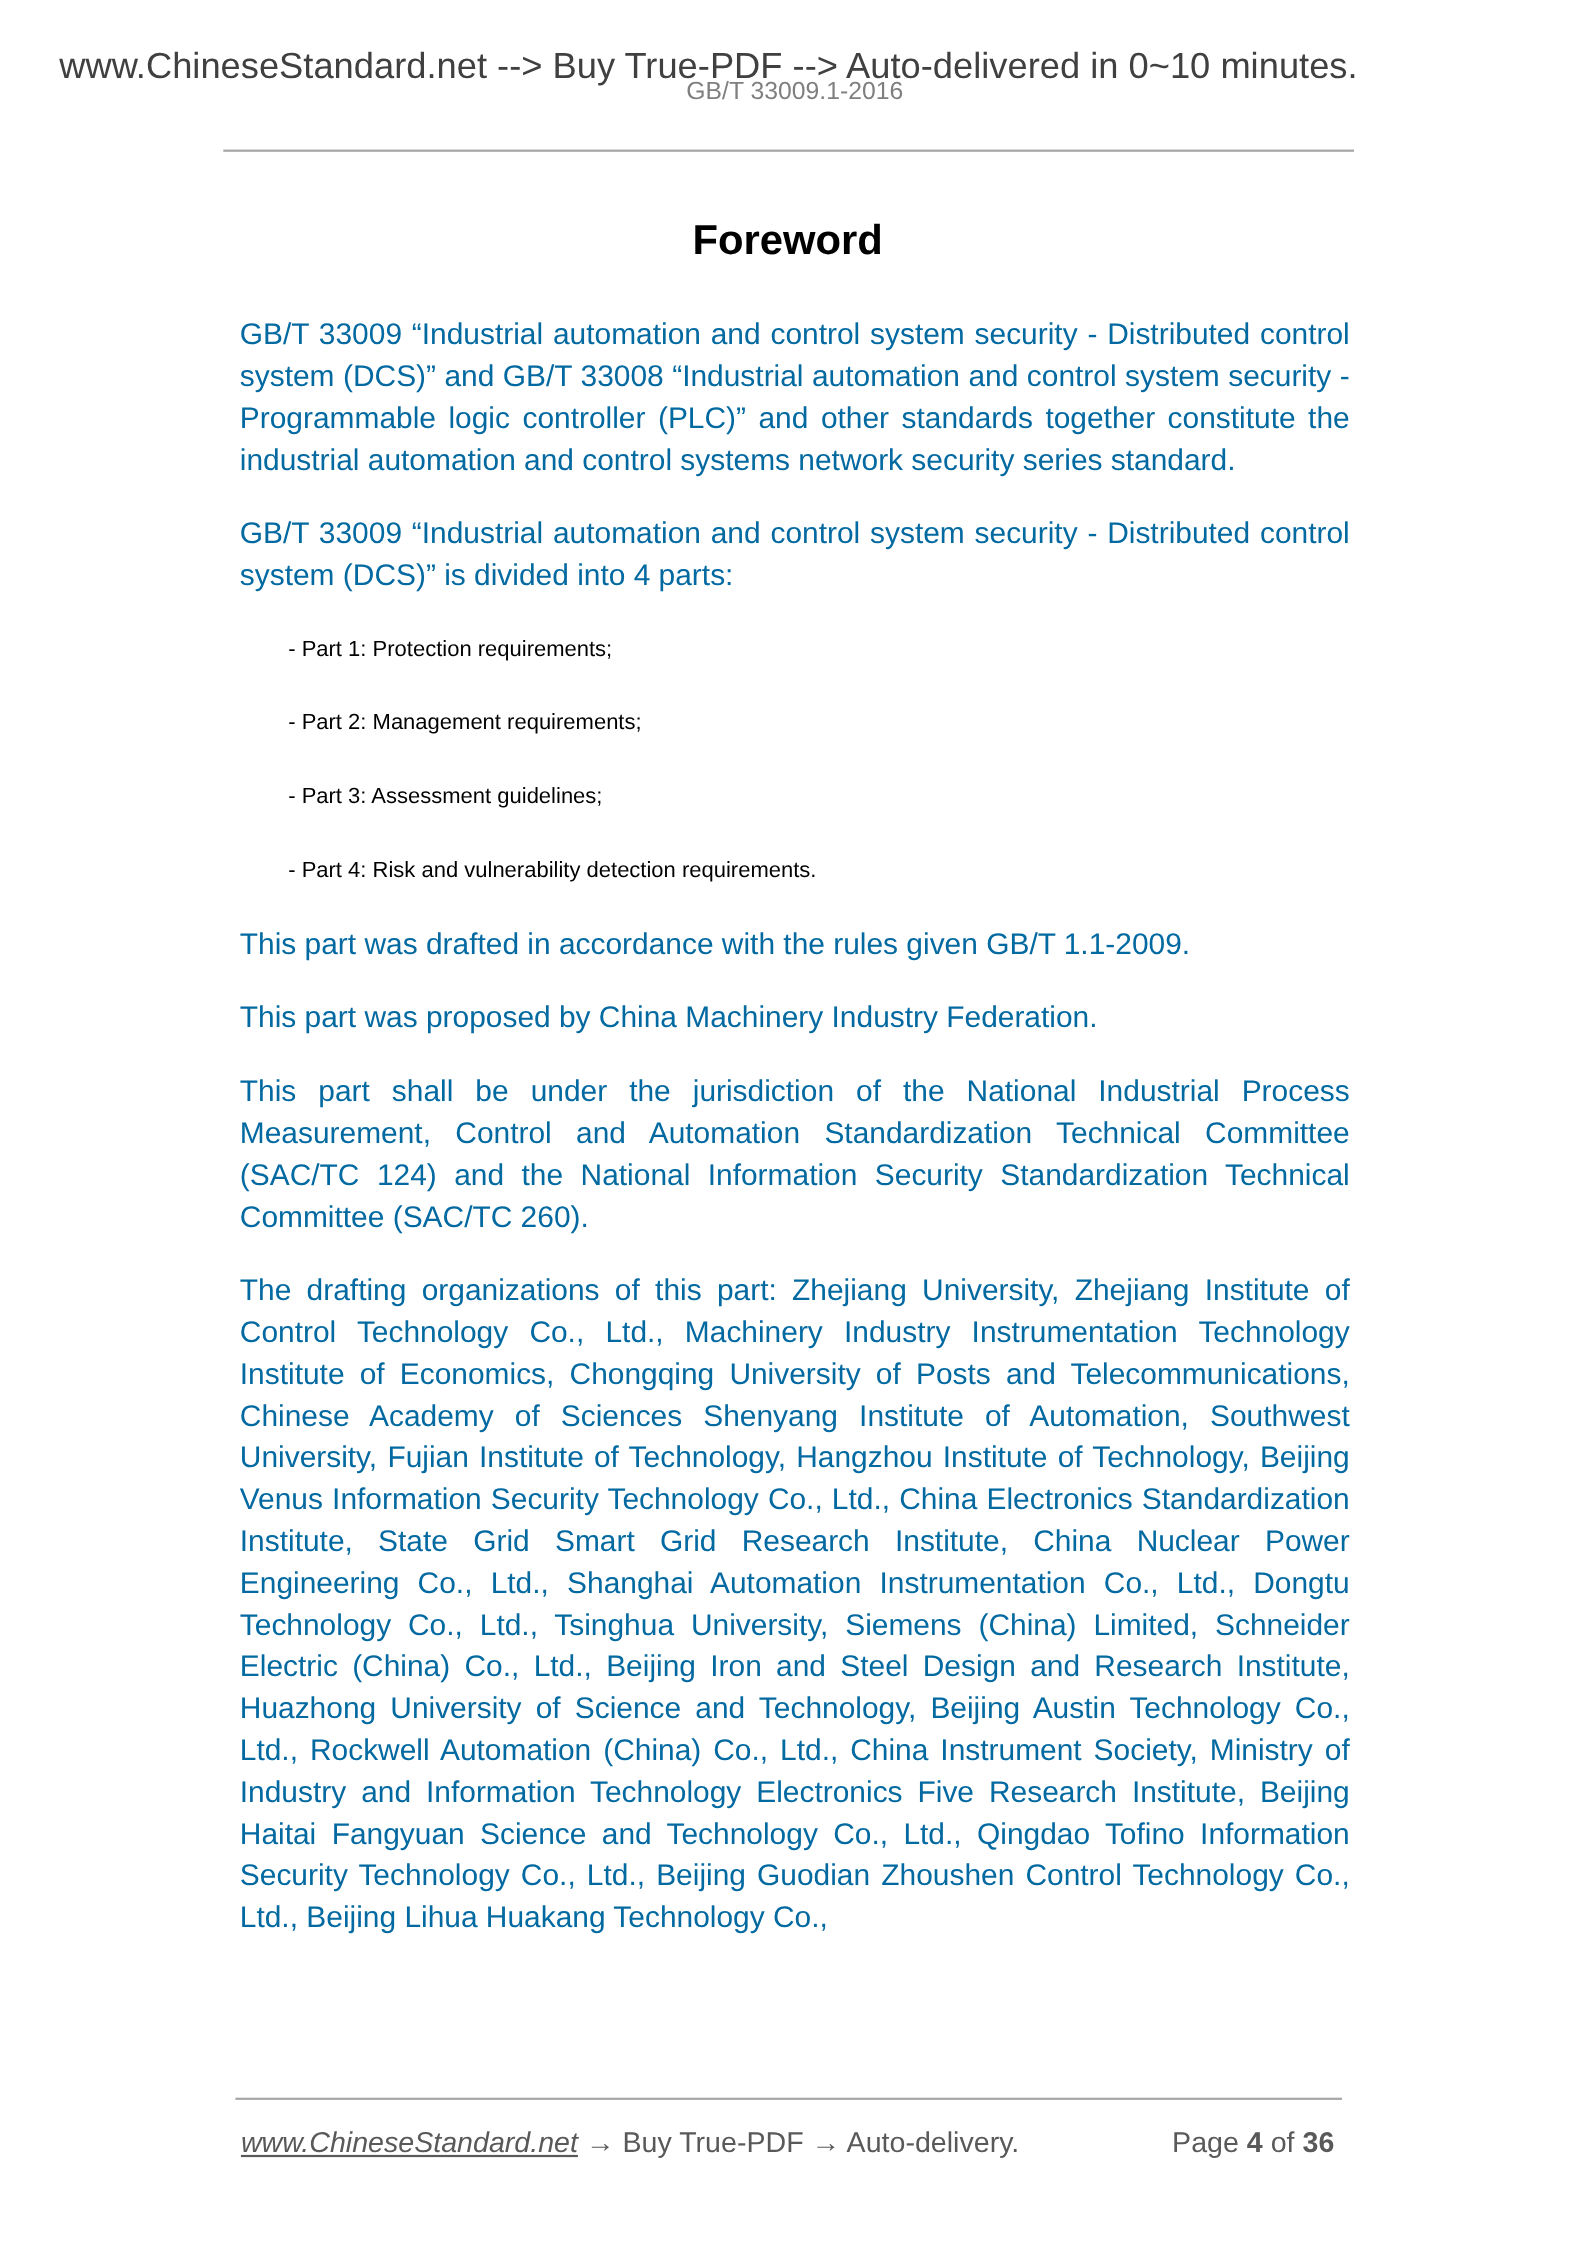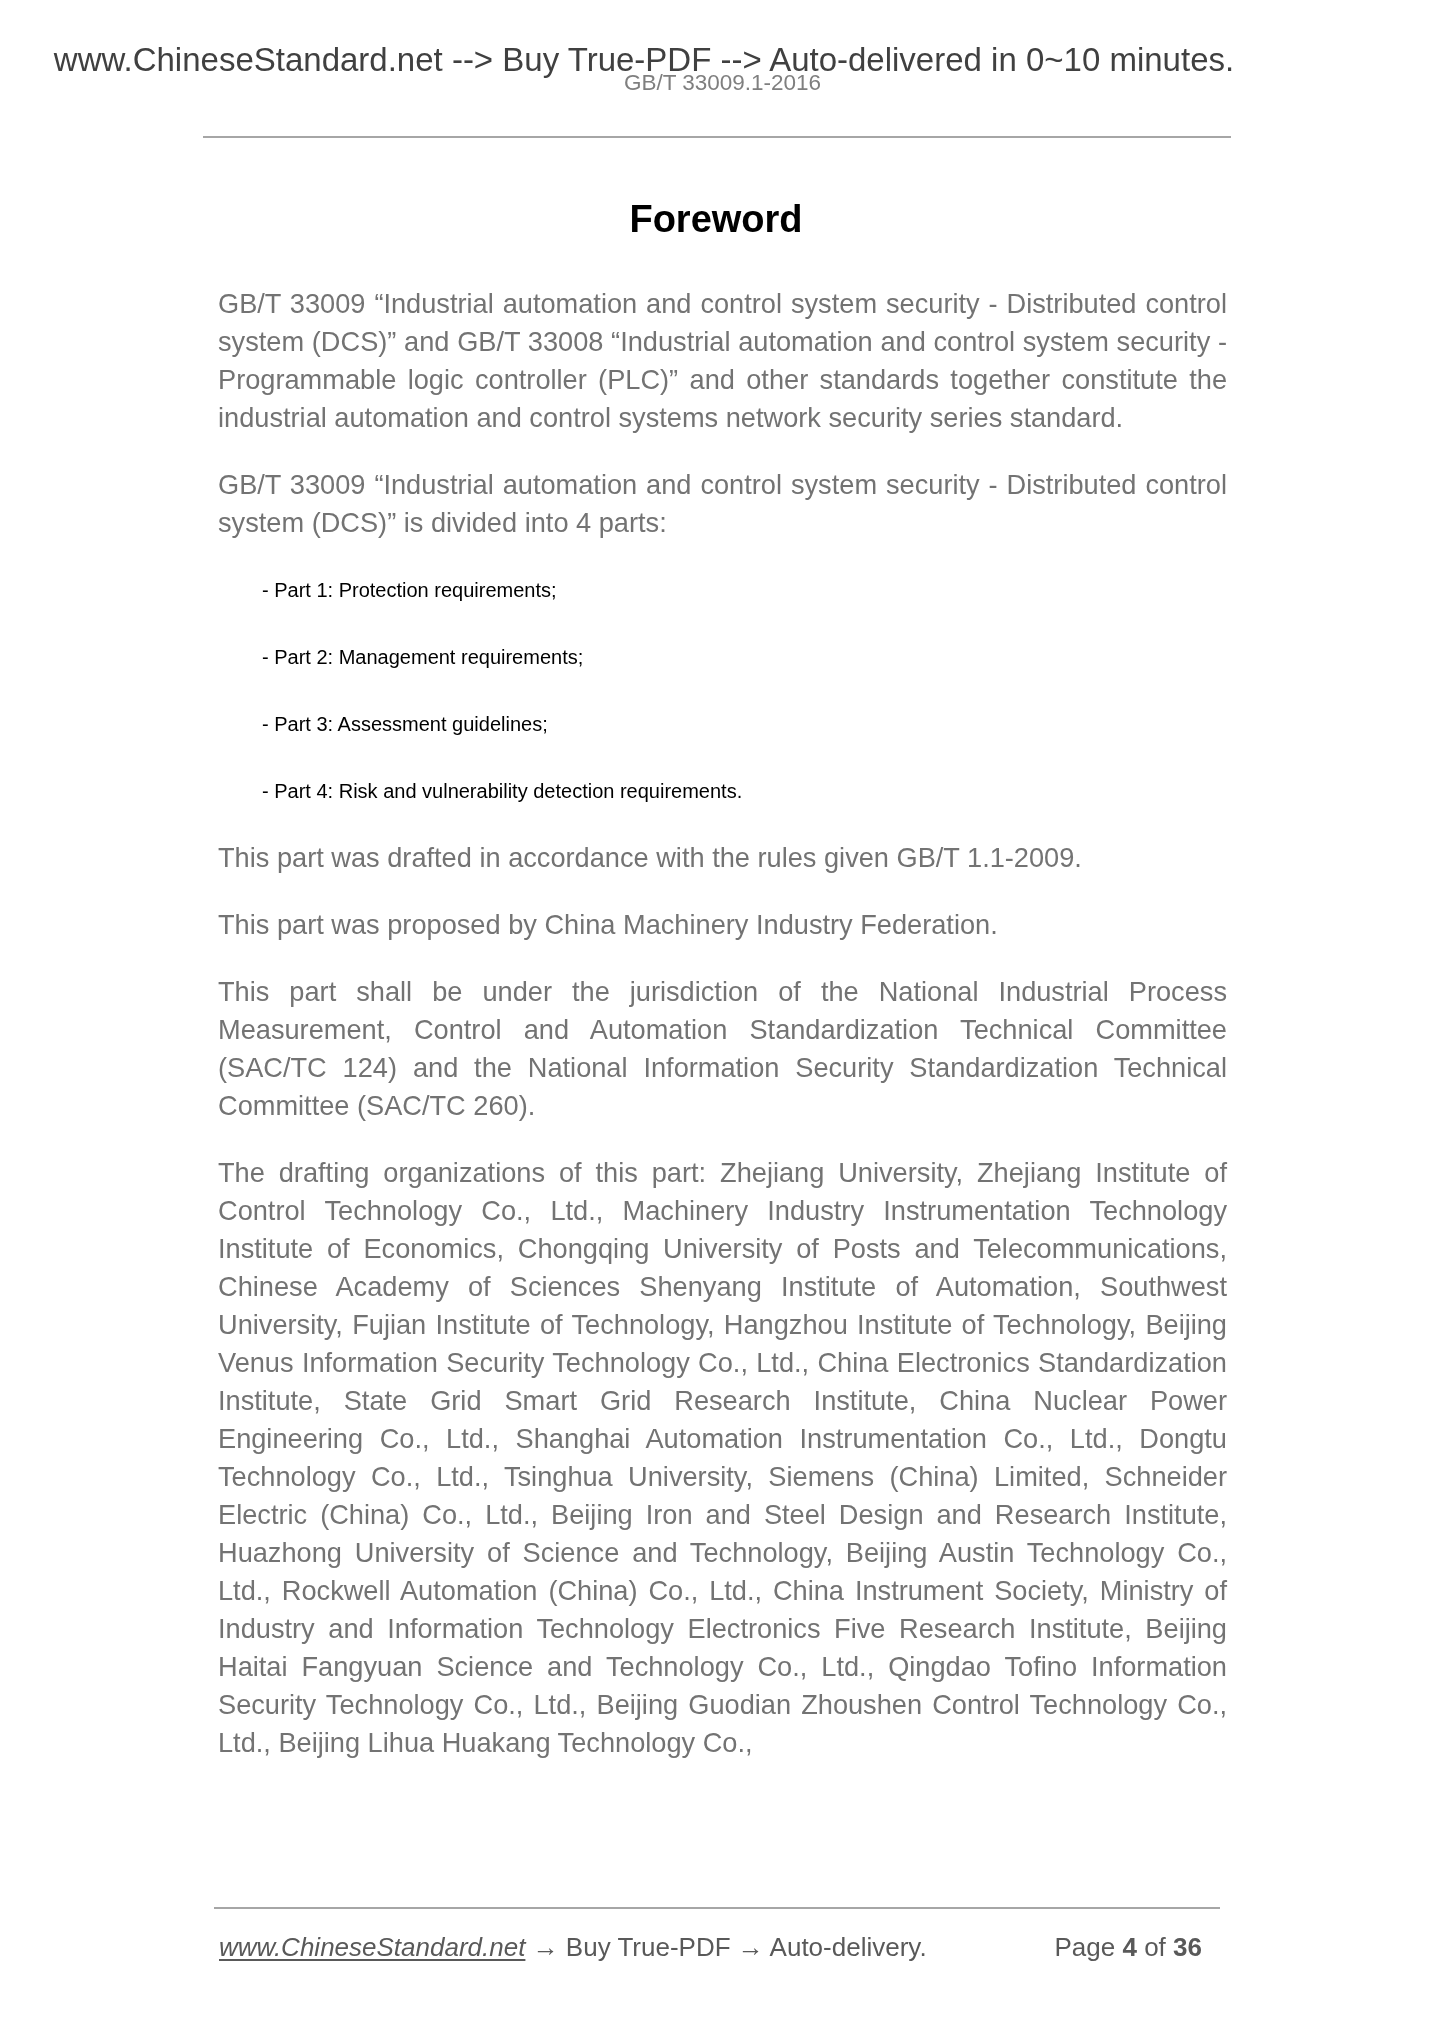--- a/index.html
+++ b/index.html
@@ -64,21 +64,21 @@
     position: absolute;
     left: 218px;
     top: 285px;
     width: 1009px;
   }
   .para {
     font-size: 27.2px;
     line-height: 38px;
     text-align: justify;
     margin: 0 0 29px 0;
-    color: #737373;
+    color: #0369a1;
   }
   .list-item {
     font-size: 20px;
     line-height: 38px;
     margin: 0 0 29px 0;
     padding-left: 44px;
     color: #000;
   }
   .footer-rule {
     position: absolute;
@@ -107,21 +107,21 @@
   .footer-link {
     color: #595959;
     text-decoration: underline;
     text-decoration-thickness: 2px;
     text-underline-offset: 3px;
     cursor: pointer;
     font-style: italic;
   }
   .footer-right {
     position: absolute;
-    right: 17px;
+    right: 6px;
     top: 0;
     white-space: nowrap;
   }
   .footer-right b {
     font-weight: bold;
   }
 </style>
 </head>
 <body>
 

